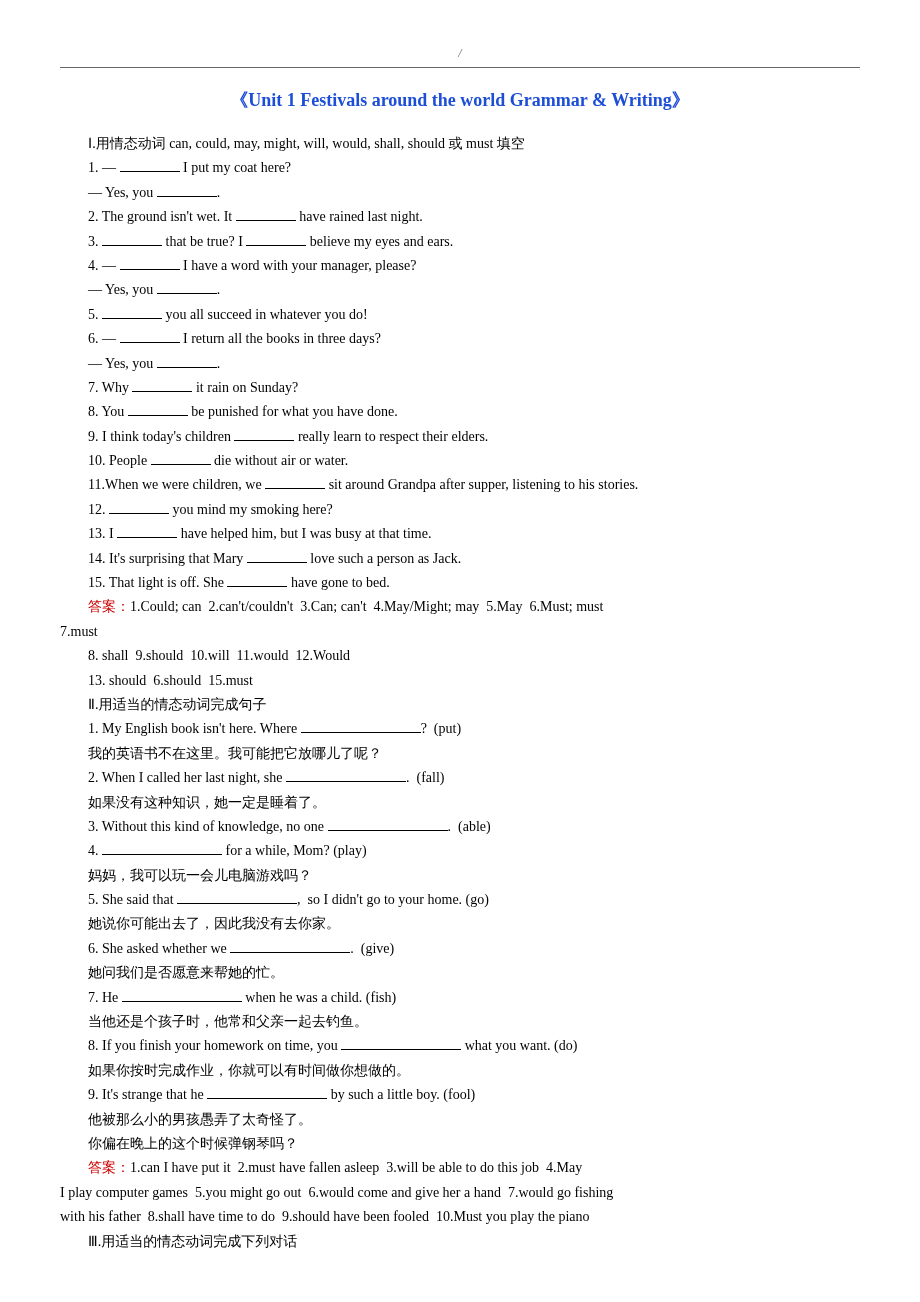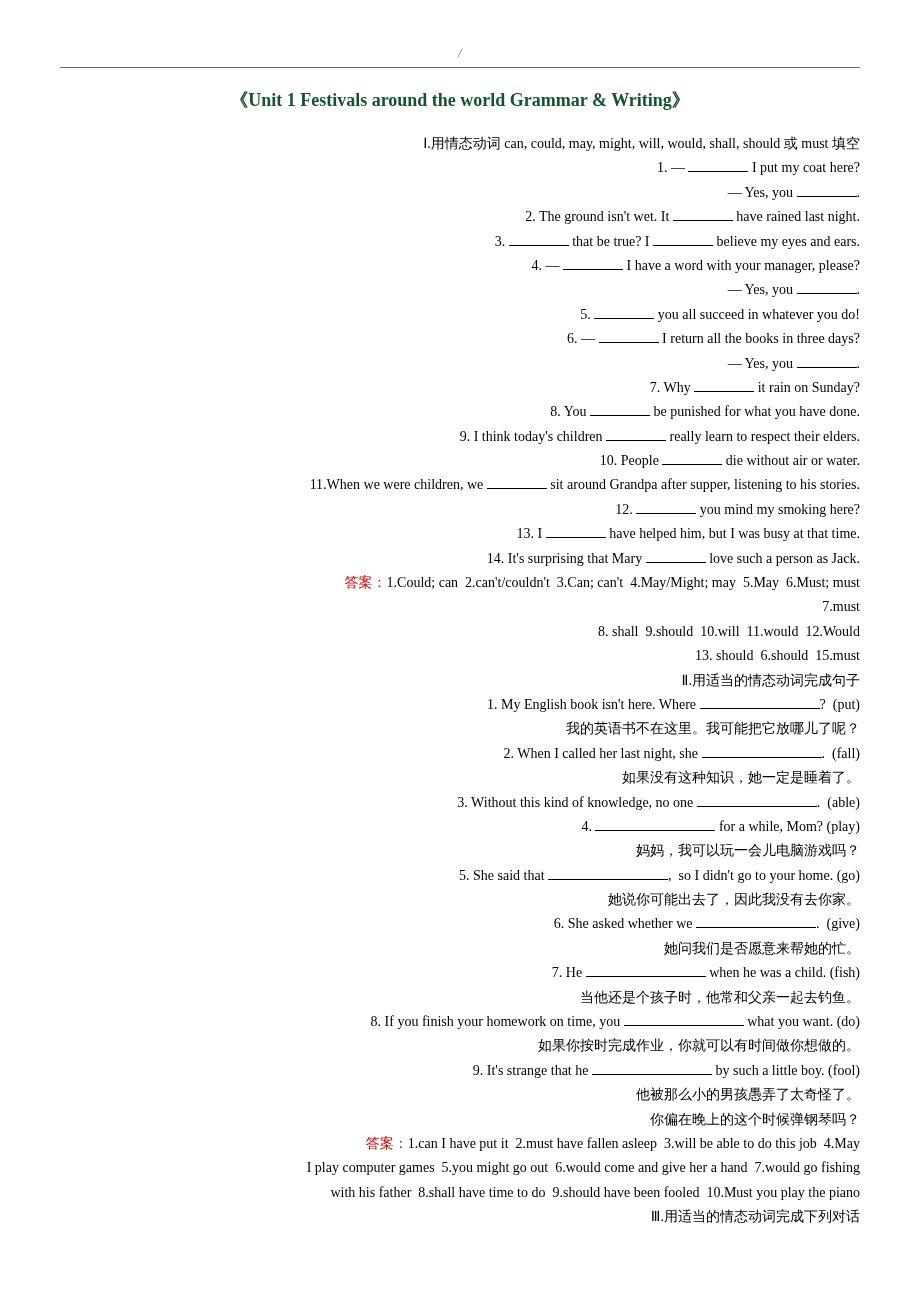--- a/index.html
+++ b/index.html
@@ -23,29 +23,28 @@
     font-size: 12px;
     margin: 4px 0;
   }
   .hr {
     border: none;
     border-top: 1px solid #666;
     margin: 0 0 18px 0;
   }
   h1.title {
     text-align: center;
-    color: #14532d;
+    color: #1d4ed8;
     font-weight: bold;
     font-size: 18px;
     margin: 8px 0 18px 0;
     font-family: "SimSun", "Times New Roman", serif;
   }
   .content {
     padding-left: 28px;
-    text-align: right;
   }
   .line {
     margin: 2px 0;
     white-space: pre-wrap;
   }
   .noindent {
     margin-left: -28px;
   }
   .blank {
     display: inline-block;
@@ -89,20 +88,21 @@
     <div class="line"><span>6. — </span><span class="blank"></span><span> I return all the books in three days?</span></div>
     <div class="line"><span>— Yes, you </span><span class="blank"></span><span>.</span></div>
     <div class="line"><span>7. Why </span><span class="blank"></span><span> it rain on Sunday?</span></div>
     <div class="line"><span>8. You </span><span class="blank"></span><span> be punished for what you have done.</span></div>
     <div class="line"><span>9. I think today's children </span><span class="blank"></span><span> really learn to respect their elders.</span></div>
     <div class="line"><span>10. People </span><span class="blank"></span><span> die without air or water.</span></div>
     <div class="line"><span>11.When we were children, we </span><span class="blank"></span><span> sit around Grandpa after supper, listening to his stories.</span></div>
     <div class="line"><span>12. </span><span class="blank"></span><span> you mind my smoking here?</span></div>
     <div class="line"><span>13. I </span><span class="blank"></span><span> have helped him, but I was busy at that time.</span></div>
     <div class="line"><span>14. It's surprising that Mary </span><span class="blank"></span><span> love such a person as Jack.</span></div>
+    <div class="line"><span>15. That light is off. She </span><span class="blank"></span><span> have gone to bed.</span></div>
 
     <div class="line"><span class="answer-label">答案：</span><span>1.Could; can  2.can't/couldn't  3.Can; can't  4.May/Might; may  5.May  6.Must; must</span></div>
     <div class="line noindent">7.must</div>
     <div class="line">8. shall  9.should  10.will  11.would  12.Would</div>
     <div class="line">13. should  6.should  15.must</div>
 
     <div class="line">Ⅱ.用适当的情态动词完成句子</div>
 
     <div class="line"><span>1. My English book isn't here. Where </span><span class="blank-long"></span><span>?  (put)</span></div>
     <div class="line">我的英语书不在这里。我可能把它放哪儿了呢？</div>

